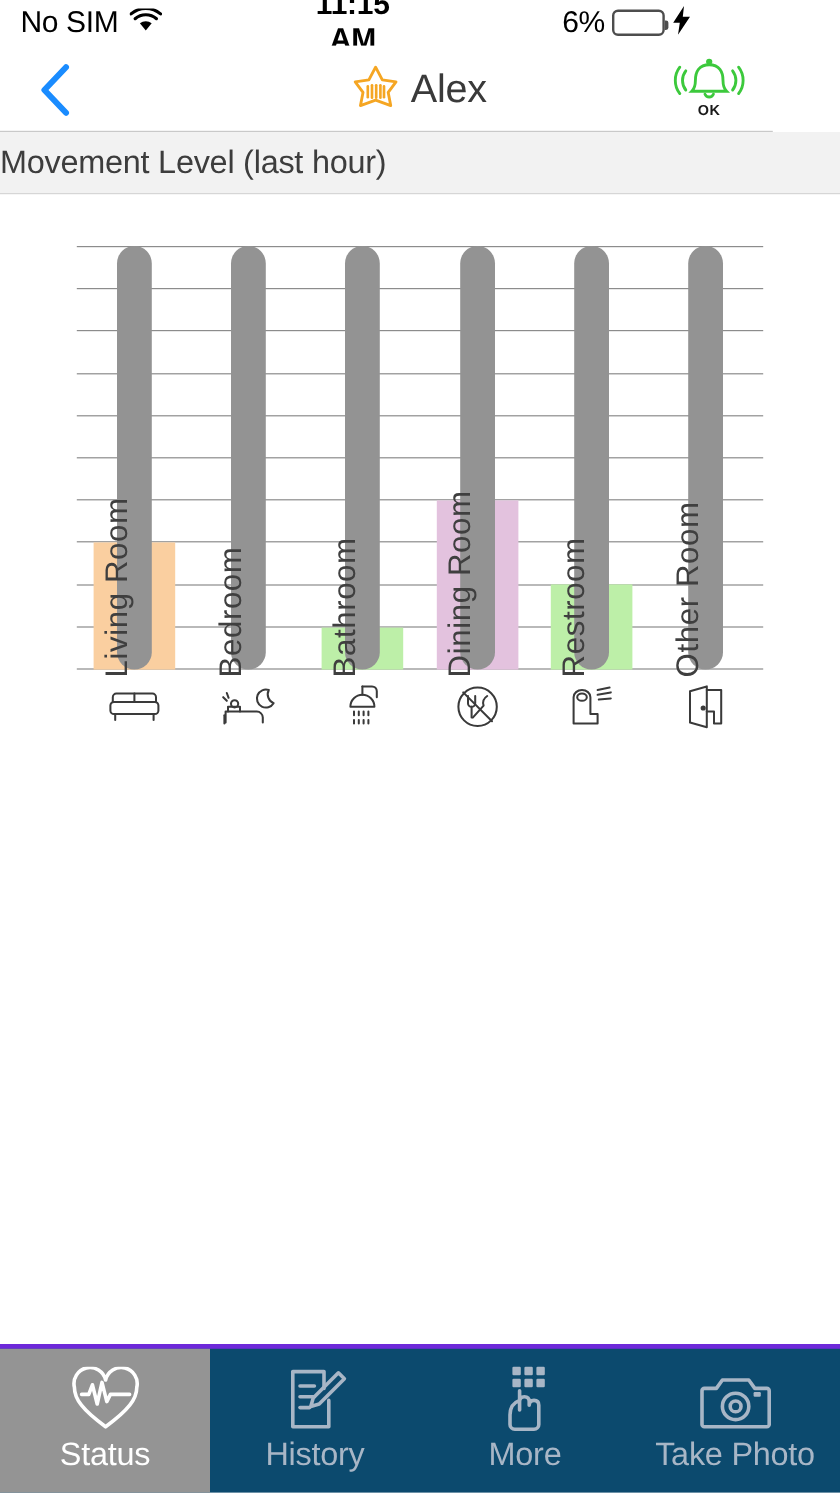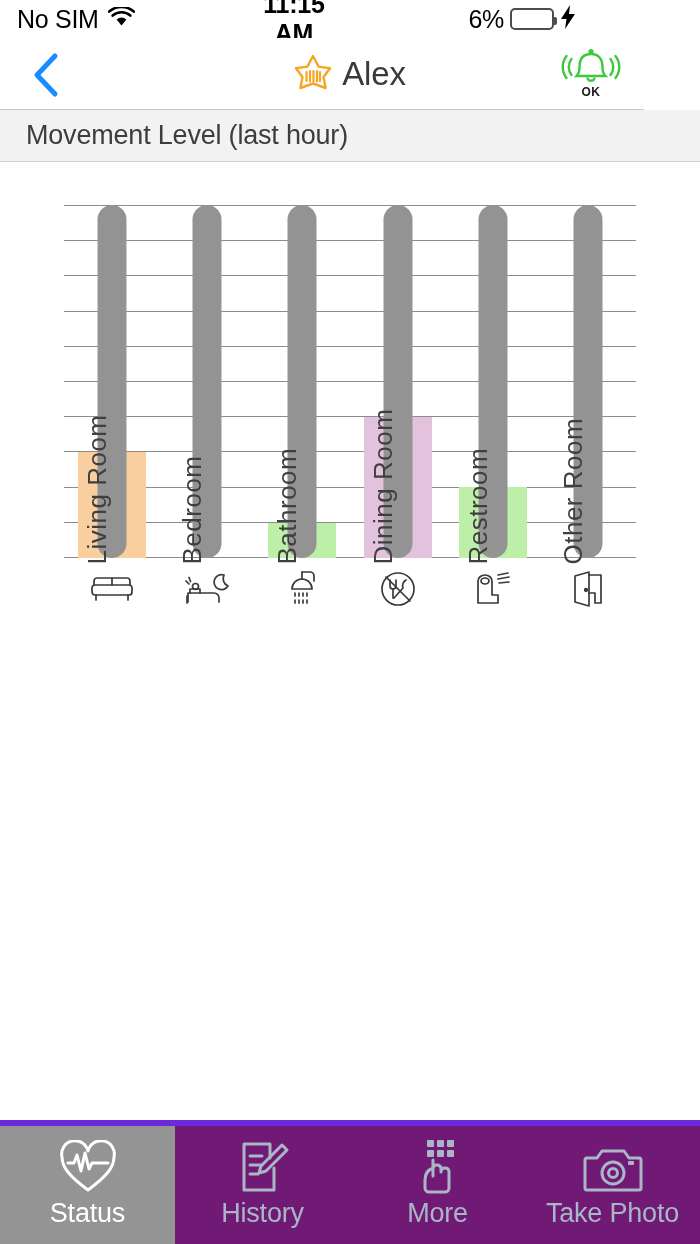--- a/index.html
+++ b/index.html
@@ -50,21 +50,21 @@
     display: flex; flex-direction: column; align-items: center; cursor: pointer;
   }
   .nav-alert-label { font-size: 12px; font-weight: bold; color: #1a1a1a; margin-top: -3px; letter-spacing: 0.5px; }
 
   
   .section-head {
     position: absolute; top: 110px; left: 0; width: 700px; height: 52px;
     background: #f2f2f2; border-bottom: 1px solid #cfcfcf;
     display: flex; align-items: center;
   }
-  .section-head-text { font-size: 27px; color: #3d3d3d; padding-left: 26px; letter-spacing: -0.2px; }
+  .section-head-text { font-size: 27px; color: #3d3d3d; letter-spacing: -0.2px; }
 
   
   .chart-area { position: absolute; top: 162px; left: 0; width: 700px; height: 460px; background: #fff; }
   .plot {
     position: absolute; left: 64px; top: 43px; width: 572px; height: 353px;
   }
   .gridline { position: absolute; left: 0; width: 100%; height: 1px; background: #8c8c8c; }
   .col { position: absolute; top: 0; height: 353px; }
   .tint {
     position: absolute; left: 50%; transform: translateX(-50%);
@@ -83,21 +83,21 @@
   }
   .icon-row { position: absolute; left: 64px; top: 402px; width: 572px; height: 50px; }
   .icon-cell {
     position: absolute; top: 0; width: 60px; height: 50px; margin-left: -30px;
     display: flex; align-items: center; justify-content: center;
   }
 
   
   .tabbar {
     position: absolute; left: 0; bottom: 0; width: 700px; height: 124px;
-    background: #701a75; border-top: 6px solid #6d28d9; display: flex;
+    background: #0c4a6e; border-top: 4px solid #6d28d9; display: flex;
   }
   .tab {
     flex: 1; display: flex; flex-direction: column;
     align-items: center; justify-content: center; gap: 4px; cursor: pointer;
   }
   .tab.active { background: #949494; }
   .tab-label { font-size: 27px; color: #a8b6c6; letter-spacing: -0.2px; }
   .tab.active .tab-label { color: #ffffff; }
   .tab-icon { height: 52px; display: flex; align-items: flex-end; }
 </style>

